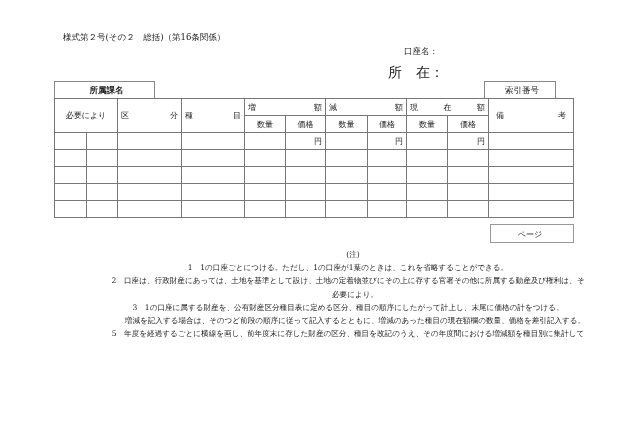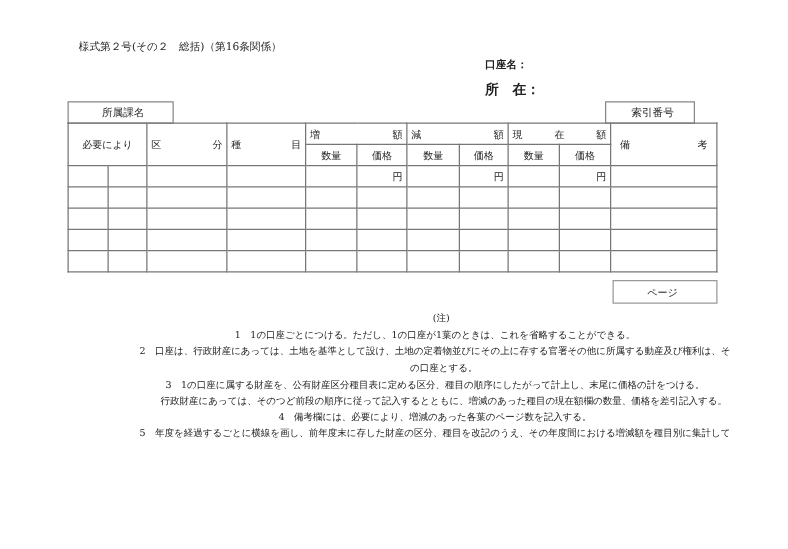--- a/index.html
+++ b/index.html
@@ -2,24 +2,24 @@
 <html><head>
 <meta charset="utf-8">
 <style>
   html, body { margin: 0; padding: 0; }
   body {
     width: 630px; height: 439px; background: #ffffff; position: relative; overflow: hidden;
     font-family: "DejaVu Serif", "Liberation Serif", serif; color: #222;
   }
   .abs { position: absolute; text-align: center; }
   .title { left: 63px; top: 32px; font-size: 8.5px; white-space: nowrap; }
-  .acct { left: 388px; top: 46px; font-size: 8.5px; white-space: nowrap; font-weight: bold; }
-  .loc { left: 388px; top: 64px; font-size: 11px; white-space: nowrap; font-weight: bold; }
+  .acct { left: 404px; top: 46px; font-size: 8.5px; white-space: nowrap; }
+  .loc { left: 388px; top: 64px; font-size: 14px; white-space: nowrap; }
   .box { border: 1px solid #888; box-sizing: border-box; font-size: 8.5px; padding: 3px 0 0 4px; }
-  .dept { left: 54px; top: 81px; width: 85px; height: 18px; }
+  .dept { left: 54px; top: 81px; width: 101px; height: 18px; font-weight: bold; }
   .idx { left: 484px; top: 81px; width: 72px; height: 18px; }
   table.grid {
     position: absolute; left: 54px; top: 98px; border-collapse: collapse; table-layout: fixed;
     font-size: 8px;
   }
   table.grid td {
     border: 1px solid #777; padding: 0 3px; height: 17px; box-sizing: border-box; vertical-align: middle;
     white-space: nowrap;
   }
   .spread { display: flex; justify-content: space-between; }
@@ -181,18 +181,17 @@
   </table>
 
 <div class="abs page-box">
   <span>ページ</span>
 </div>
 
 <div class="abs notes">
   <div class="note-head">(注)</div>
   <div class="note-line">1　1の口座ごとにつける。ただし、1の口座が1葉のときは、これを省略することができる。</div>
   <div class="note-line">2　口座は、行政財産にあっては、土地を基準として設け、土地の定着物並びにその上に存する官署その他に所属する動産及び権利は、そ</div>
-  <div class="note-line indent">の口座とする。</div>
+  <div class="note-line indent">必要により。</div>
   <div class="note-line">3　1の口座に属する財産を、公有財産区分種目表に定める区分、種目の順序にしたがって計上し、末尾に価格の計をつける。</div>
-  <div class="note-line indent">行政財産にあっては、そのつど前段の順序に従って記入するとともに、増減のあった種目の現在額欄の数量、価格を差引記入する。</div>
-  <div class="note-line">4　備考欄には、必要により、増減のあった各葉のページ数を記入する。</div>
+  <div class="note-line indent">増減を記入する場合は、そのつど前段の順序に従って記入するとともに、増減のあった種目の現在額欄の数量、価格を差引記入する。</div>
   <div class="note-line">5　年度を経過するごとに横線を画し、前年度末に存した財産の区分、種目を改記のうえ、その年度間における増減額を種目別に集計して</div>
 </div>
 
 </body></html>

